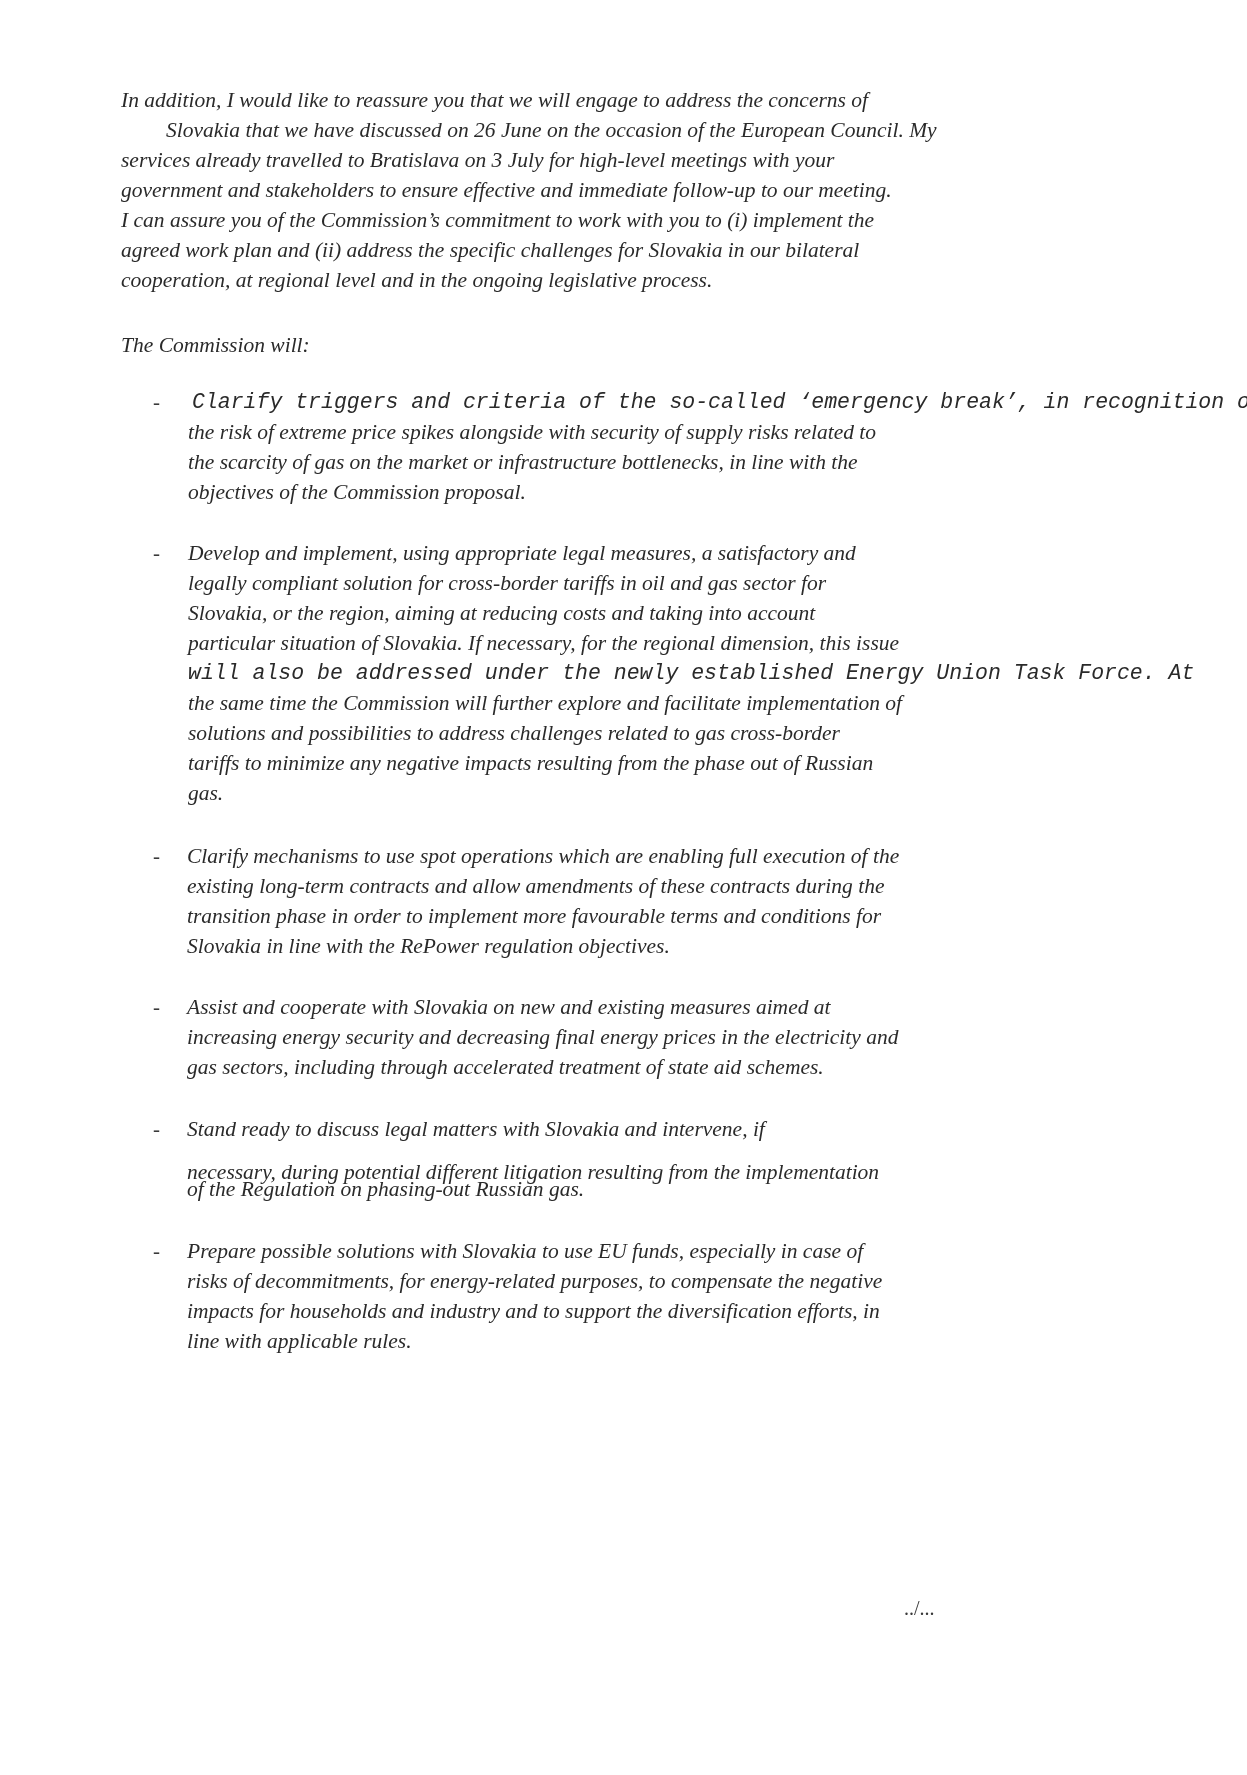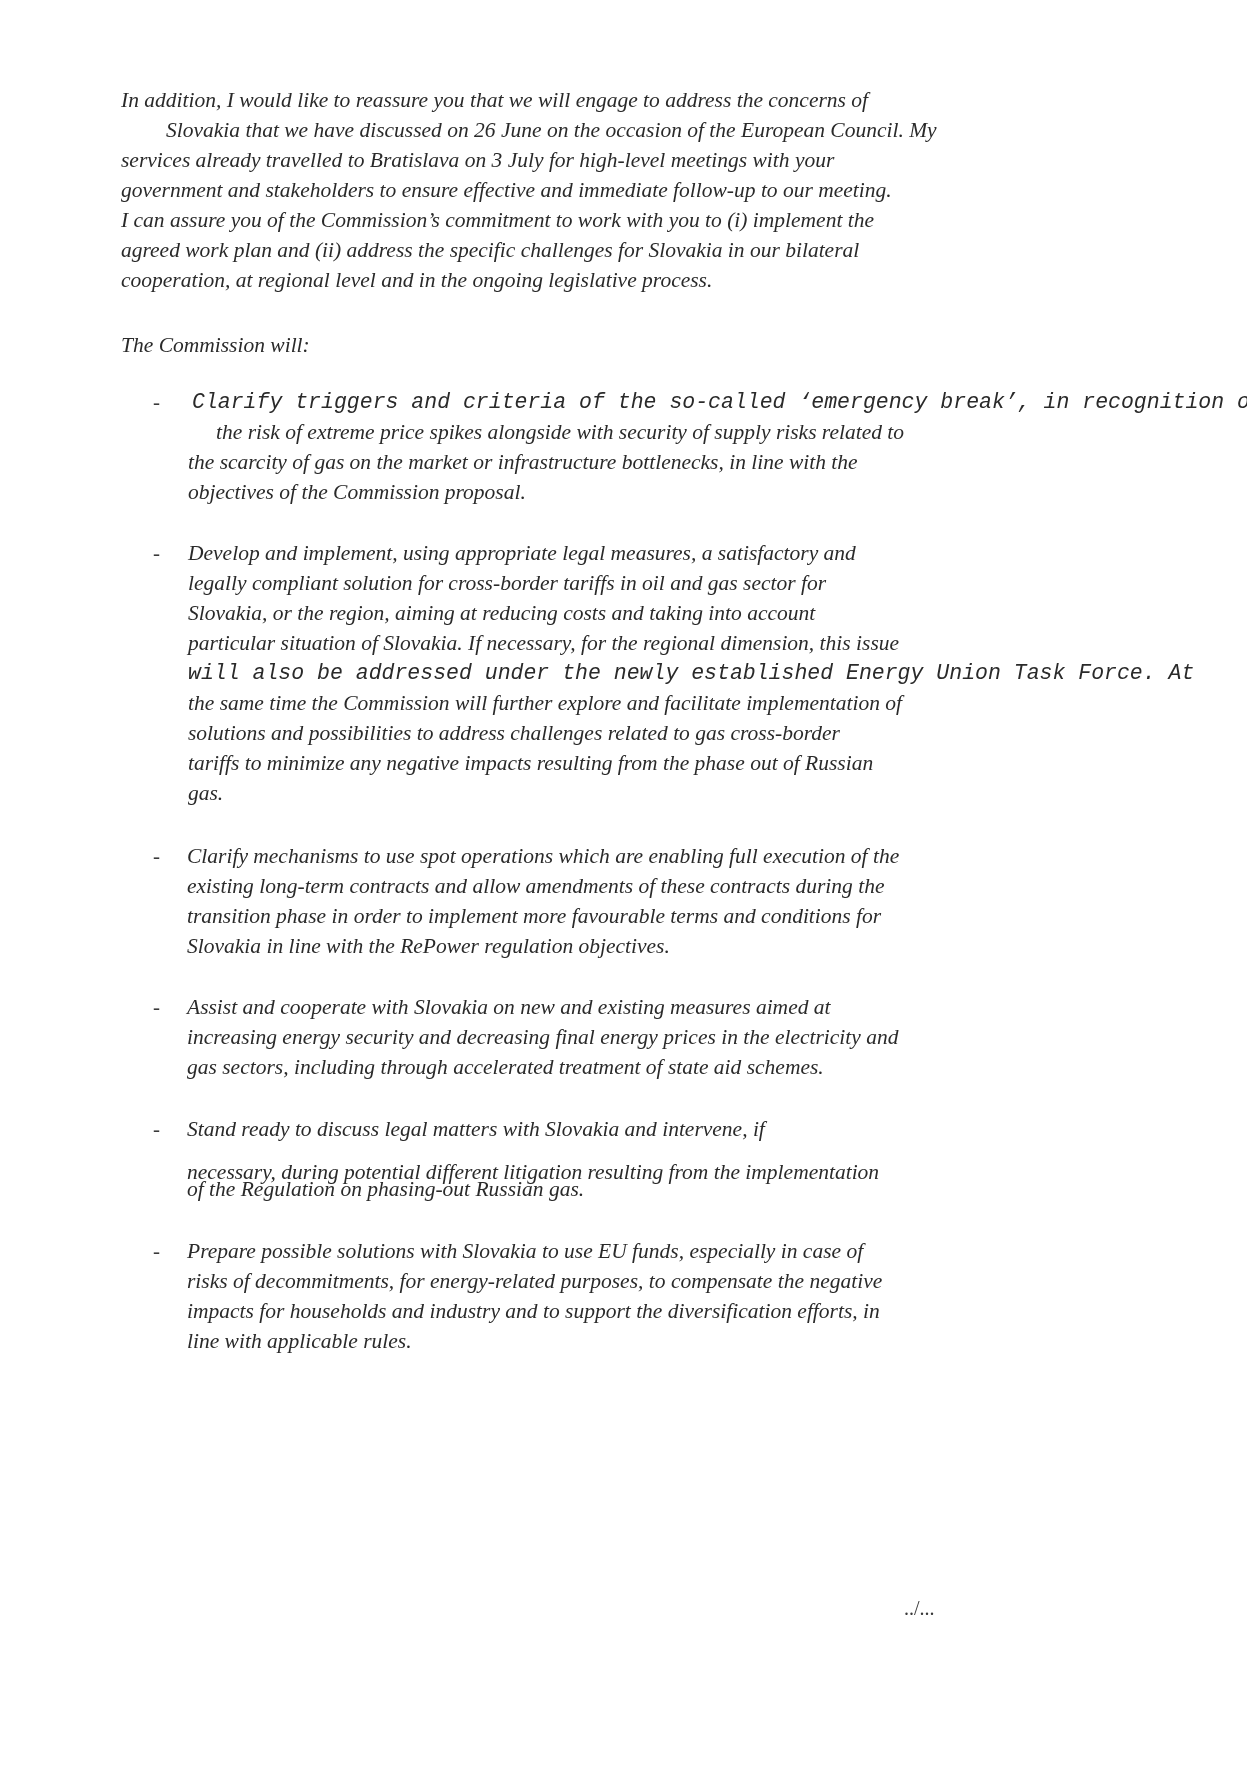--- a/index.html
+++ b/index.html
@@ -58,21 +58,21 @@
     <div class="line" style="left:121px; top:205px;">I can assure you of the Commission’s commitment to work with you to (i) implement the</div>
     <div class="line" style="left:121px; top:235px;">agreed work plan and (ii) address the specific challenges for Slovakia in our bilateral</div>
     <div class="line" style="left:121px; top:265px;">cooperation, at regional level and in the ongoing legislative process.</div>
   </div>
 
   <div class="line" style="left:121px; top:318px;margin-top:12px;">The Commission will:</div>
 
   <div>
     <span class="bullet-dash" style="left:153px; top:387px;">-</span>
     <div class="line" style="left:192px; top:387px;font-family:Liberation Mono, monospace;">Clarify triggers and criteria of the so-called ‘emergency break’, in recognition of</div>
-    <div class="line" style="left:188px; top:417px;margin-left:28px;">the risk of extreme price spikes alongside with security of supply risks related to</div>
+    <div class="line" style="left:188px; top:417px;">the risk of extreme price spikes alongside with security of supply risks related to</div>
     <div class="line" style="left:188px; top:447px;">the scarcity of gas on the market or infrastructure bottlenecks, in line with the</div>
     <div class="line" style="left:188px; top:477px;">objectives of the Commission proposal.</div>
   </div>
 
   <div>
     <span class="bullet-dash" style="left:153px; top:538px;">-</span>
     <div class="line" style="left:188px; top:538px;">Develop and implement, using appropriate legal measures, a satisfactory and</div>
     <div class="line" style="left:188px; top:568px;">legally compliant solution for cross-border tariffs in oil and gas sector for</div>
     <div class="line" style="left:188px; top:598px;">Slovakia, or the region, aiming at reducing costs and taking into account</div>
     <div class="line" style="left:188px; top:628px;">particular situation of Slovakia. If necessary, for the regional dimension, this issue</div>

